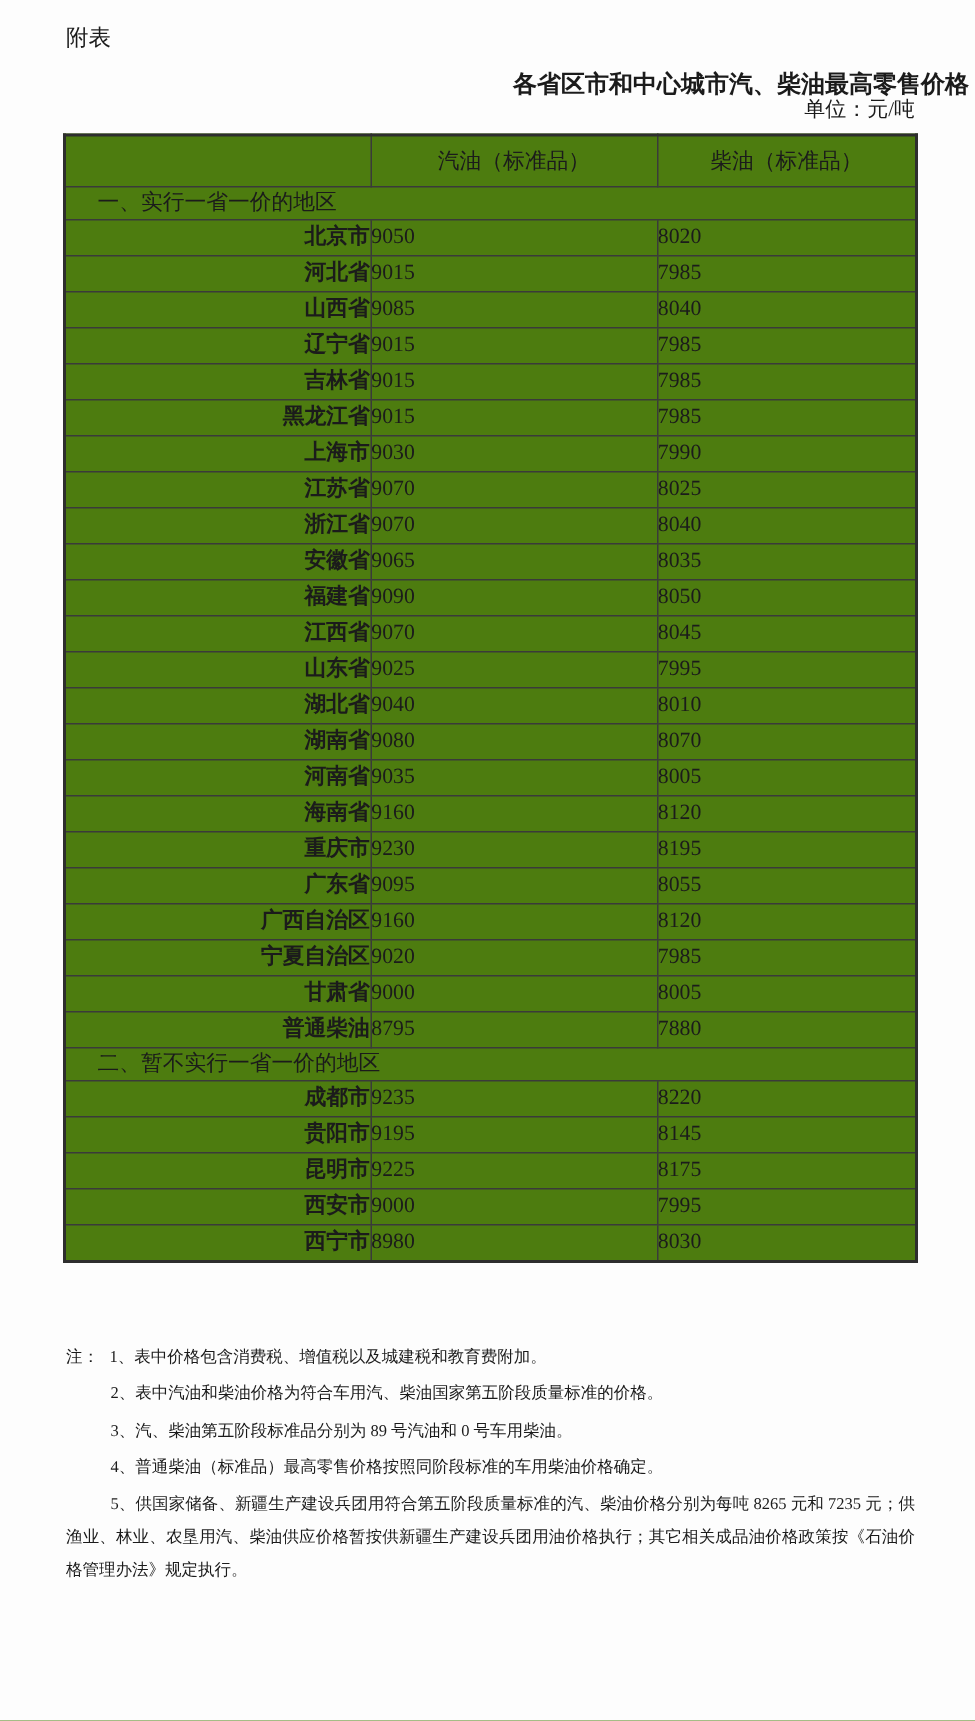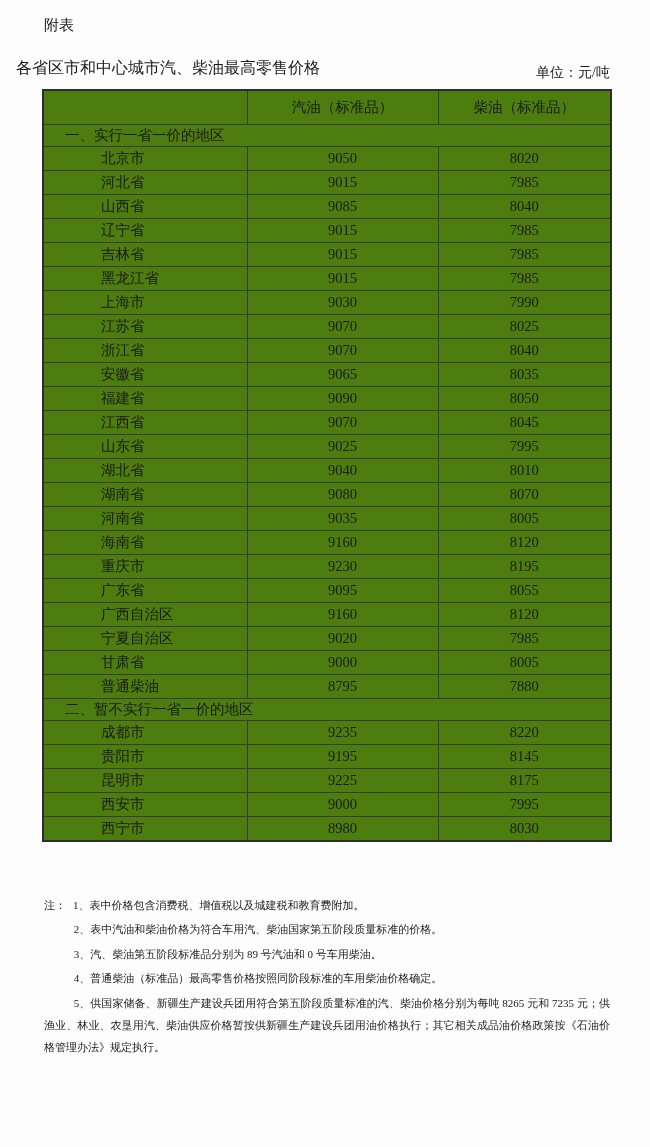--- a/index.html
+++ b/index.html
@@ -11,22 +11,22 @@
     overflow: hidden;
   }
   .page { position: relative; width: 650px; height: 1147px; }
 
   .doc-tag {
     position: absolute; left: 44px; top: 16px;
     font-size: 15px;
   }
   .doc-title {
     position: absolute; left: 0; right: 0; top: 42px;
-    margin: 16px; text-align: left;
-    font-size: 16px; font-weight: normal;
+    margin: 4px; text-align: right;
+    font-size: 16px; font-weight: bold;
   }
   .unit-label {
     position: absolute; right: 40px; top: 64px;
     font-size: 14px;
   }
 
   table.price-table {
     position: absolute; left: 42px; top: 89px;
     width: 568px;
     border-collapse: collapse;
@@ -45,22 +45,22 @@
   .price-table th {
     height: 33px;
     text-align: center;
     vertical-align: middle;
   }
   .price-table td { height: 23px; line-height: 23px; vertical-align: middle; }
   td.section-cell {
     height: 21px; line-height: 21px;
     text-align: left; padding-left: 21px;
   }
-  td.region-cell { text-align: left; padding-left: 57px; }
-  td.price-cell { text-align: center; }
+  td.region-cell { text-align: right; padding-left: 57px; font-weight: bold; }
+  td.price-cell { }
 
   .notes {
     position: absolute; left: 44px; top: 894px;
     width: 566px;
     font-size: 11px;
     line-height: 22.4px;
   }
   .notes p.note { margin: 0 0 2px 0; text-indent: 2.7em; text-align: justify; }
   .notes p.note.first { text-indent: 0; }
   .note-label { padding-right: 7px; }

